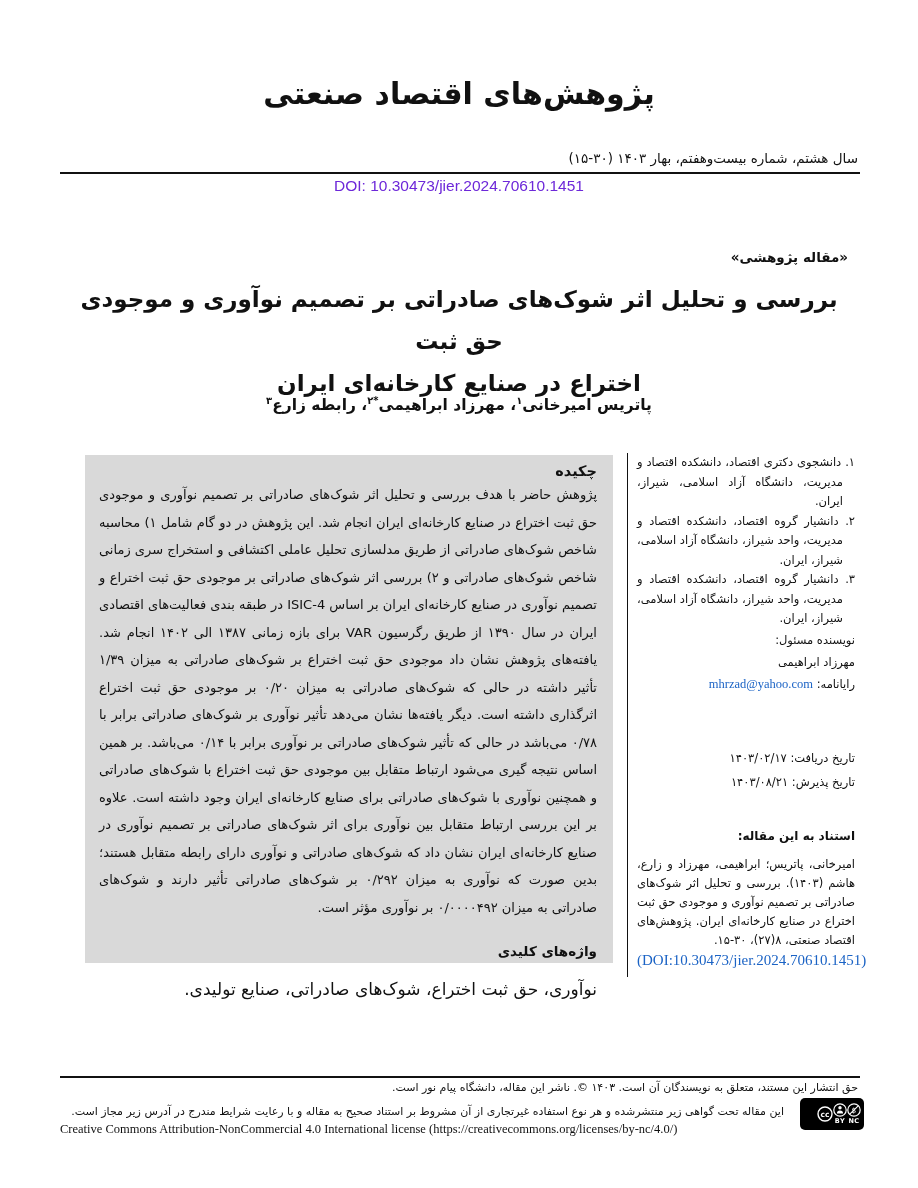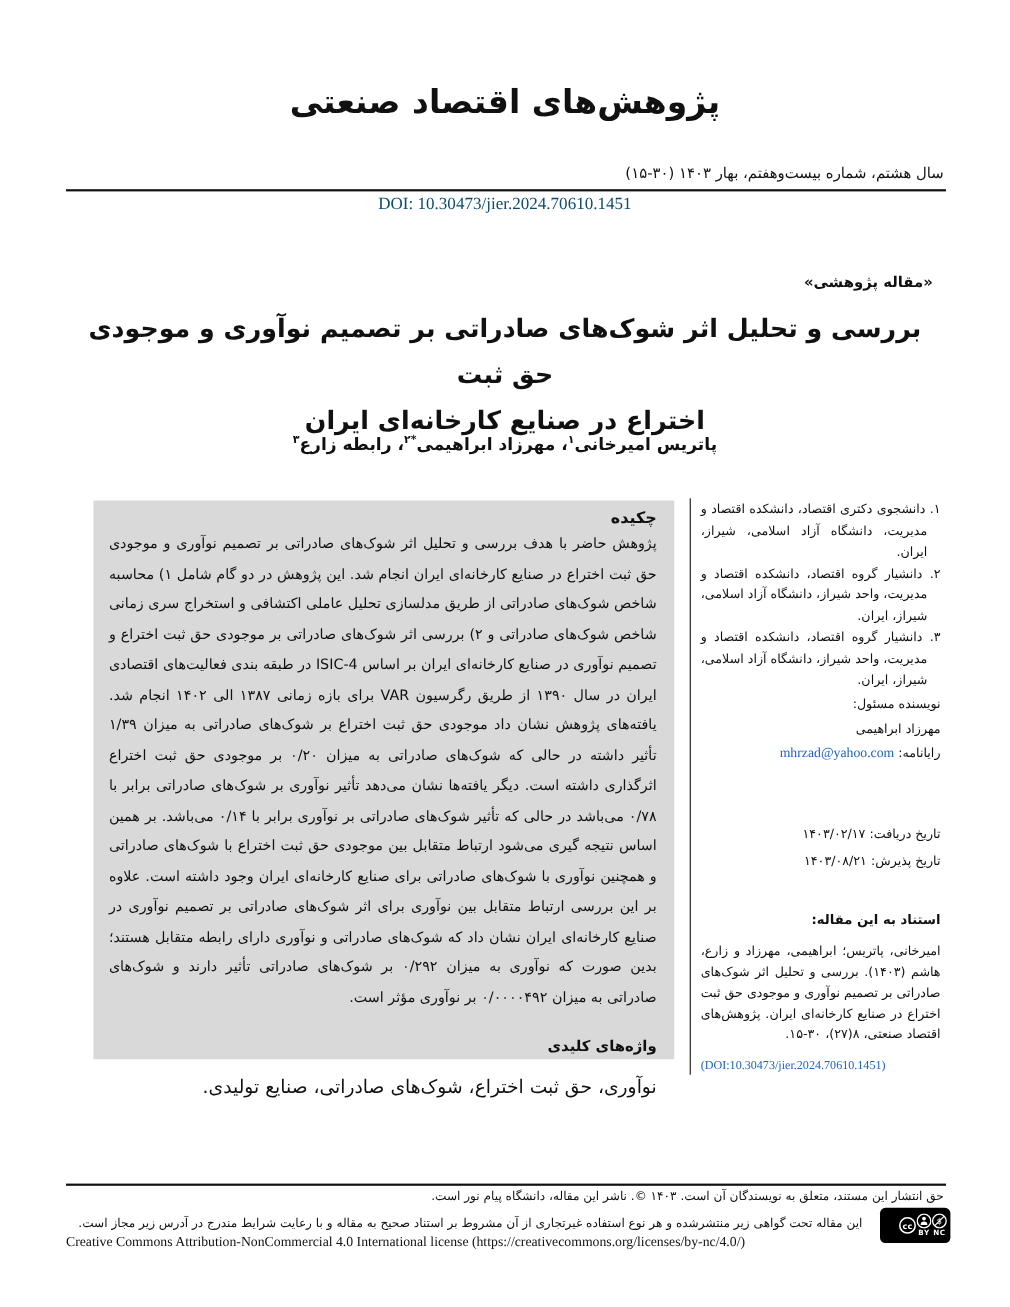--- a/index.html
+++ b/index.html
@@ -6,21 +6,21 @@
   body{
     width:918px;height:1188px;background:#ffffff;position:relative;
     font-family:"DejaVu Sans",sans-serif;color:#111;overflow:hidden;
   }
   .abs{position:absolute;}
   .rtl{direction:rtl;unicode-bidi:plaintext;}
   
   #journal-title{top:76px;left:0;right:0;text-align:center;font-size:30px;font-weight:bold;letter-spacing:0;}
   #issue-line{top:150px;right:60px;font-size:13.5px;}
   #rule-top{top:172px;left:60px;right:58px;border-top:2px solid #111;height:0;}
-  #doi-line{top:177px;left:0;right:0;text-align:center;font-size:15.5px;color:#0c4a6e;font-family:Liberation Serif, serif;}
+  #doi-line{top:177px;left:0;right:0;text-align:center;font-size:15.5px;color:#6d28d9;font-family:Liberation Sans, sans-serif;}
   
   #article-type{top:249px;right:70px;font-size:13.5px;font-weight:bold;}
   #article-title{top:278px;left:60px;right:60px;text-align:center;font-size:23px;font-weight:bold;line-height:42px;direction:rtl;}
   #authors{top:395px;left:0;right:0;text-align:center;font-size:15.5px;font-weight:bold;direction:rtl;}
   #authors sup{font-size:10px;}
   
   #abstract-box{left:85px;top:455px;width:528px;height:508px;background:#d9d9d9;box-sizing:border-box;padding:8px 16px 28px 14px;direction:rtl;}
   .abs-heading{font-size:14.5px;font-weight:bold;margin-bottom:2px;}
   .abs-text{font-size:13px;line-height:27.5px;text-align:justify;}
   .kw-heading{font-size:13.5px;font-weight:bold;margin-top:22px;}
@@ -28,21 +28,21 @@
   
   #vrule{left:627px;top:453px;height:524px;width:0;border-left:1.5px solid #111;}
   
   #side{left:637px;top:453px;width:218px;height:524px;direction:rtl;font-size:11.5px;}
   .affil{line-height:19.5px;text-align:justify;padding-right:12px;text-indent:-12px;}
   #corresponding{position:absolute;top:176px;right:0;left:0;line-height:22px;}
   #dates{position:absolute;top:293px;right:0;left:0;line-height:24px;}
   #citation{position:absolute;top:376px;right:0;left:0;}
   .cite-heading{font-weight:bold;font-size:12px;margin-bottom:12px;}
   .cite-text{font-size:11.5px;line-height:19px;text-align:justify;}
-  .cite-doi{font-size:11px;direction:ltr;text-align:left;color:#1b63c5;font-family:"Liberation Serif",serif;margin-top:13px;}
+  .cite-doi{font-size:15px;direction:ltr;text-align:left;color:#1b63c5;font-family:"Liberation Serif",serif;margin-top:2px;}
   a,.link{color:#1b63c5;text-decoration:none;cursor:pointer;}
   .email{direction:ltr;unicode-bidi:embed;font-family:"Liberation Serif",serif;font-size:12.5px;}
   
   #footer-rule{top:1076px;left:60px;right:58px;border-top:2px solid #111;height:0;}
   #footer-line1{top:1081px;right:60px;font-size:11px;}
   #footer-line2{top:1105px;right:134px;font-size:11px;white-space:nowrap;}
   #footer-line3{top:1122px;left:60px;font-size:12.5px;font-family:"Liberation Serif",serif;}
   
   #cc-badge{top:1098px;right:54px;width:64px;height:32px;background:#000;border-radius:5px;
     display:flex;align-items:center;justify-content:space-evenly;padding:2px 17px;box-sizing:border-box;}

